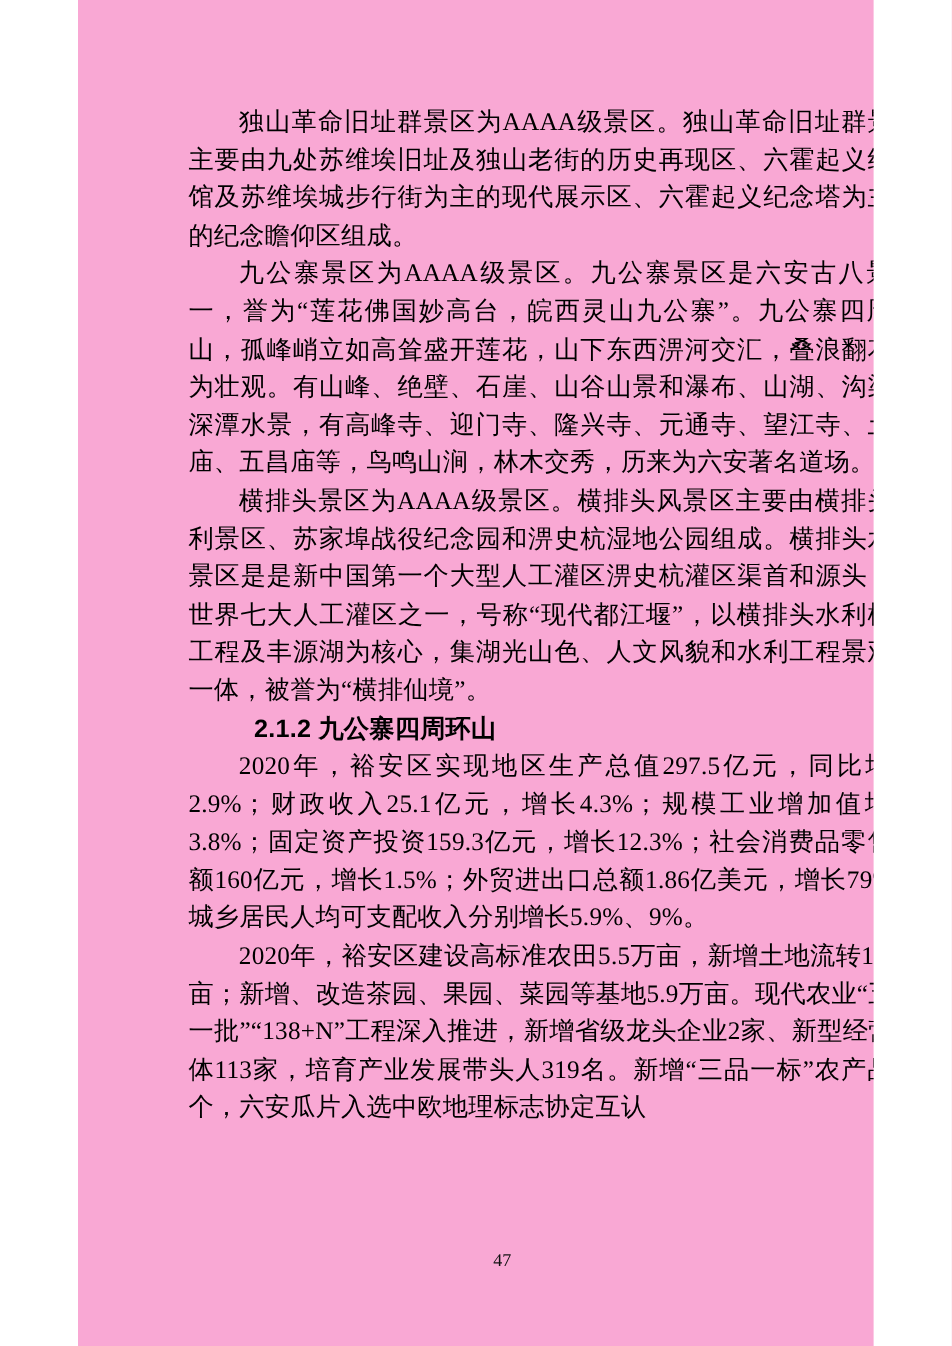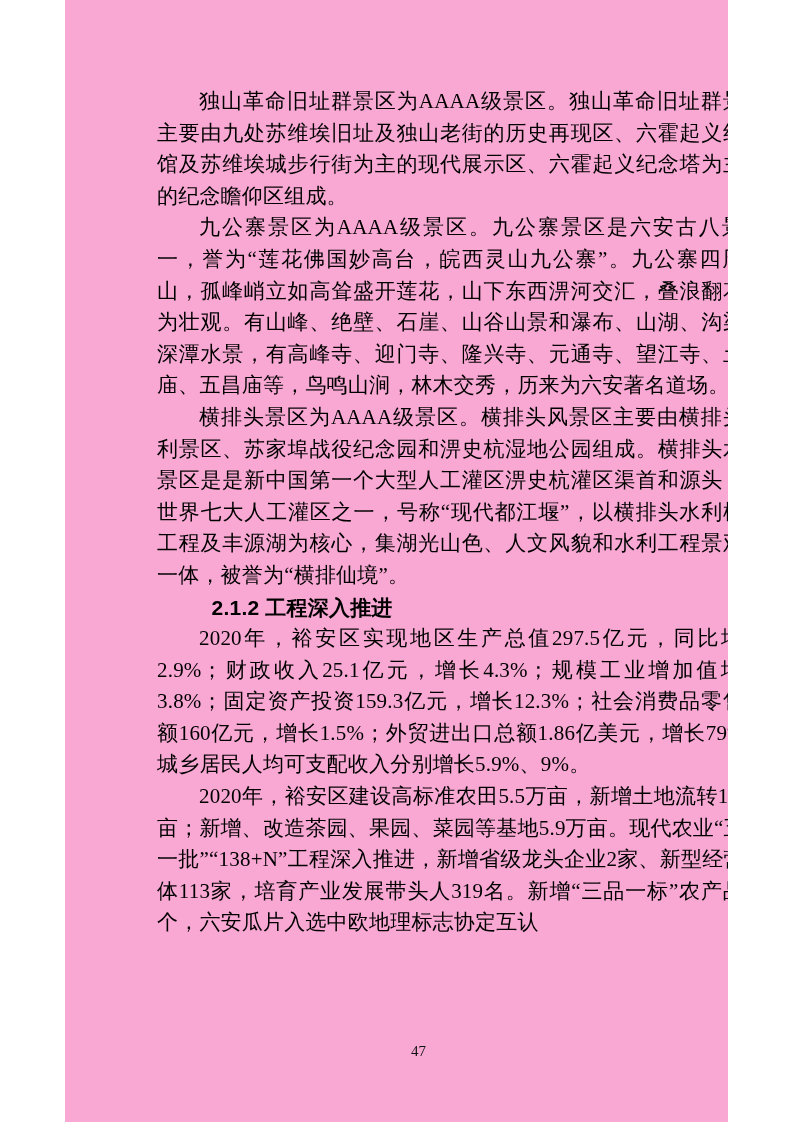--- a/index.html
+++ b/index.html
@@ -52,18 +52,18 @@
   }
 </style>
 </head>
 <body>
 
 <div class="page">
   <div class="content">
     <p class="para">独山革命旧址群景区为AAAA级景区。独山革命旧址群景区主要由九处苏维埃旧址及独山老街的历史再现区、六霍起义纪念馆及苏维埃城步行街为主的现代展示区、六霍起义纪念塔为主体的纪念瞻仰区组成。</p>
     <p class="para">九公寨景区为AAAA级景区。九公寨景区是六安古八景之一，誉为“莲花佛国妙高台，皖西灵山九公寨”。九公寨四周环山，孤峰峭立如高耸盛开莲花，山下东西淠河交汇，叠浪翻花蔚为壮观。有山峰、绝壁、石崖、山谷山景和瀑布、山湖、沟渠、深潭水景，有高峰寺、迎门寺、隆兴寺、元通寺、望江寺、土地庙、五昌庙等，鸟鸣山涧，林木交秀，历来为六安著名道场。</p>
     <p class="para">横排头景区为AAAA级景区。横排头风景区主要由横排头水利景区、苏家埠战役纪念园和淠史杭湿地公园组成。横排头水利景区是是新中国第一个大型人工灌区淠史杭灌区渠首和源头，是世界七大人工灌区之一，号称“现代都江堰”，以横排头水利枢纽工程及丰源湖为核心，集湖光山色、人文风貌和水利工程景观于一体，被誉为“横排仙境”。</p>
-    <h3 class="heading">2.1.2 工程深入推进</h3>
+    <h3 class="heading">2.1.2 九公寨四周环山</h3>
     <p class="para">2020年，裕安区实现地区生产总值297.5亿元，同比增长2.9%；财政收入25.1亿元，增长4.3%；规模工业增加值增长3.8%；固定资产投资159.3亿元，增长12.3%；社会消费品零售总额160亿元，增长1.5%；外贸进出口总额1.86亿美元，增长79%；城乡居民人均可支配收入分别增长5.9%、9%。</p>
     <p class="para">2020年，裕安区建设高标准农田5.5万亩，新增土地流转1.8万亩；新增、改造茶园、果园、菜园等基地5.9万亩。现代农业“五个一批”“138+N”工程深入推进，新增省级龙头企业2家、新型经营主体113家，培育产业发展带头人319名。新增“三品一标”农产品42个，六安瓜片入选中欧地理标志协定互认</p>
   </div>
   <div class="page-number">47</div>
 </div>
 
 </body></html>

